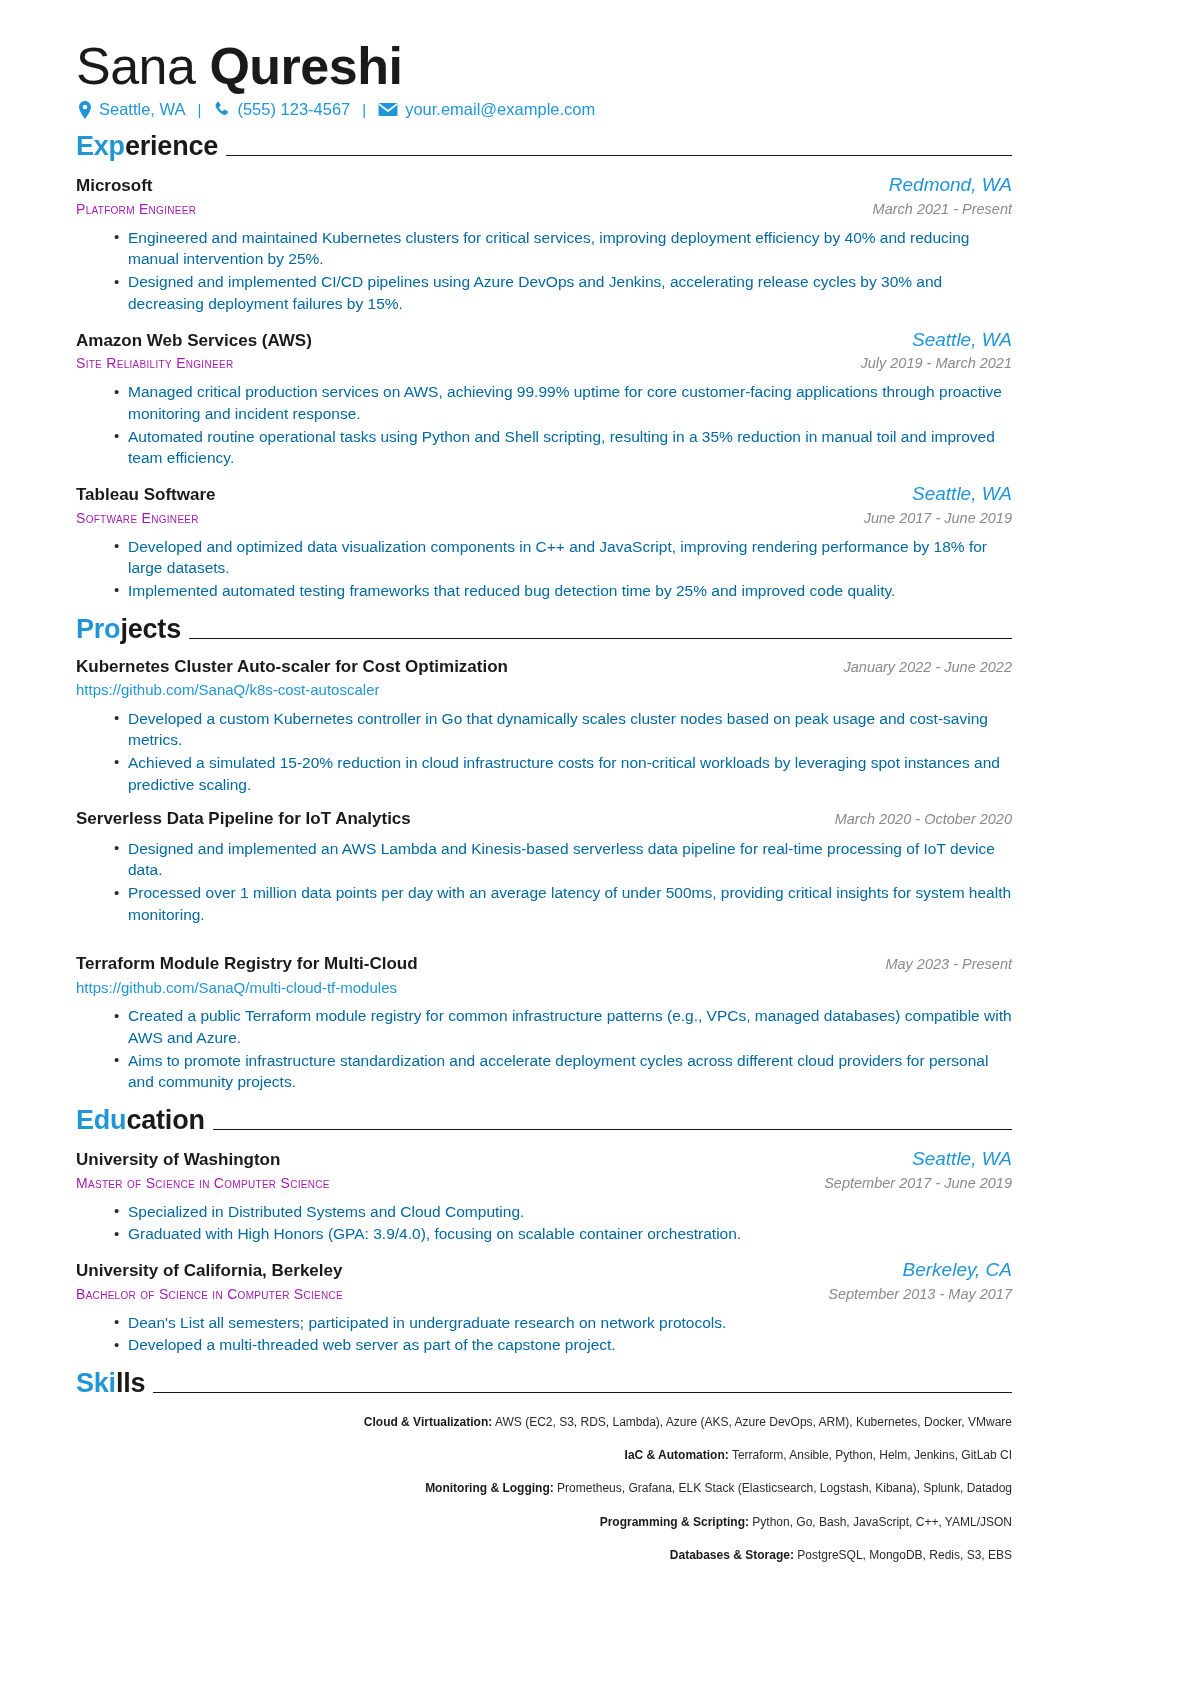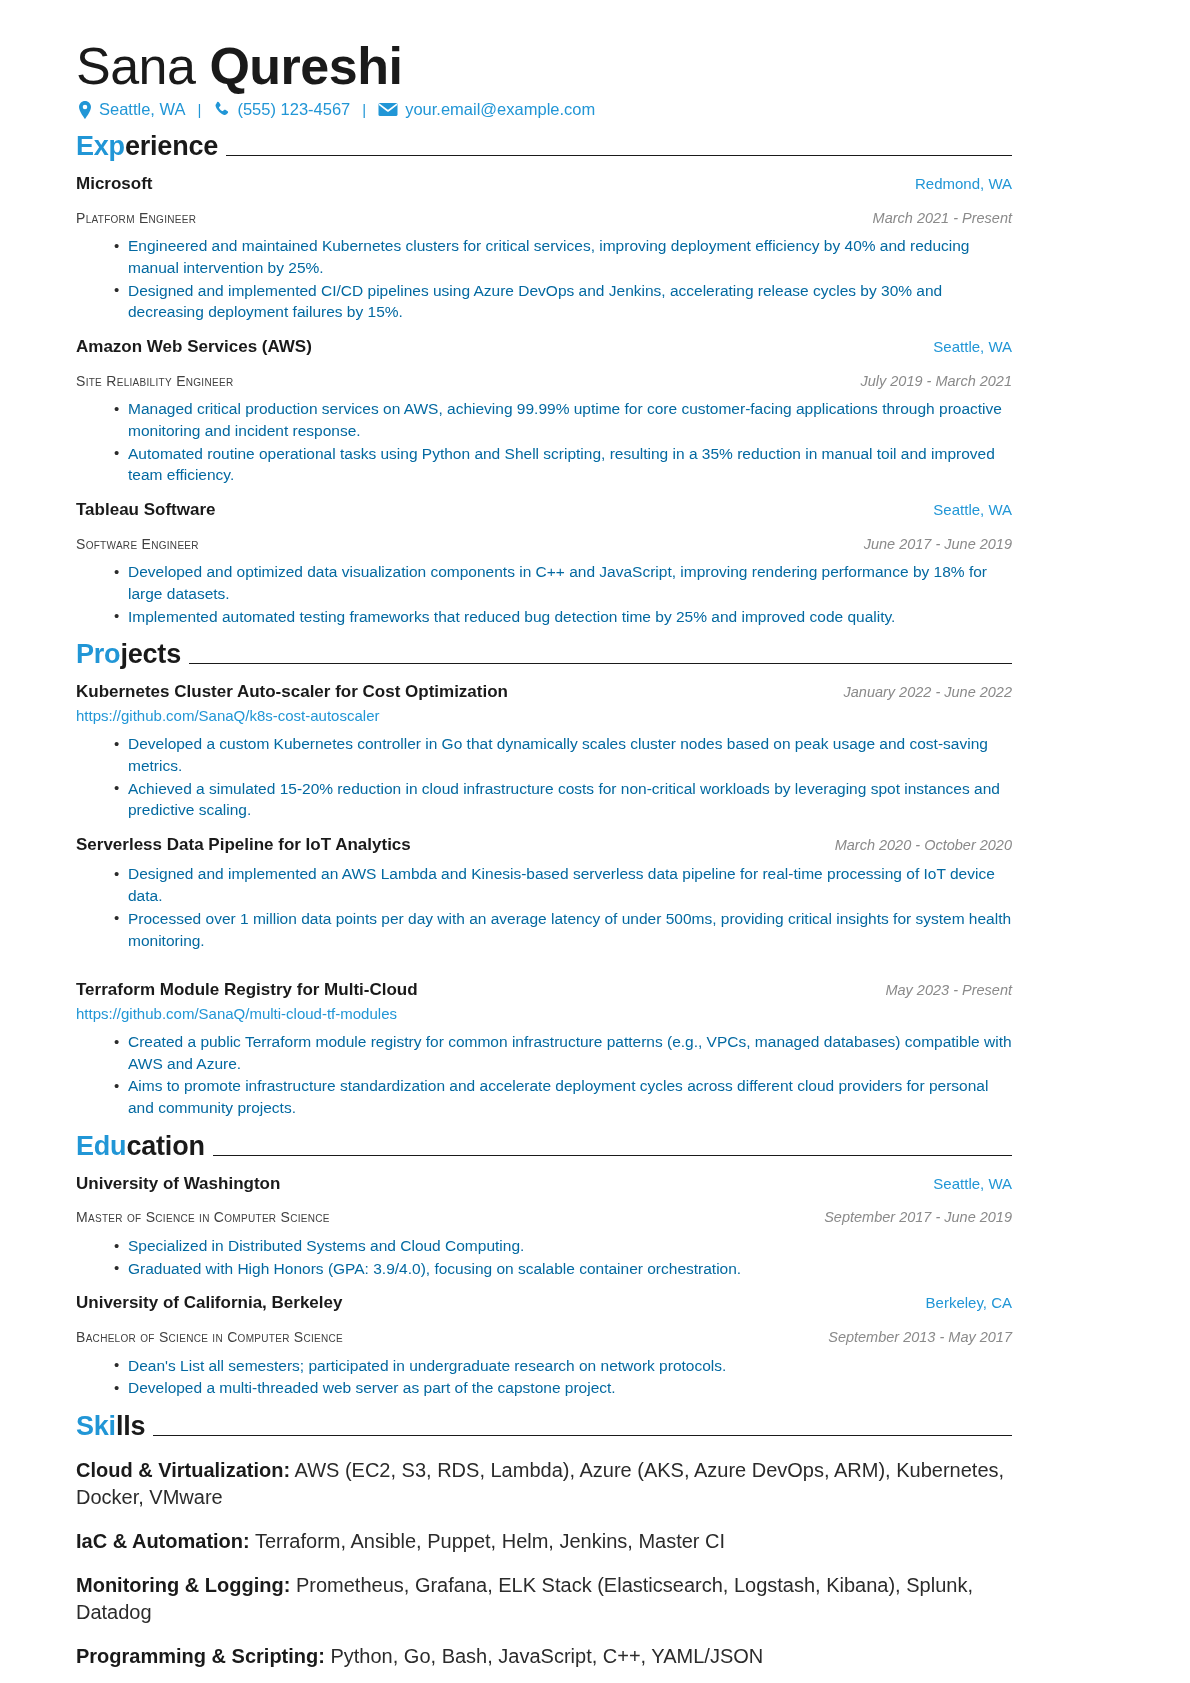--- a/index.html
+++ b/index.html
@@ -92,32 +92,33 @@
     align-items: baseline;
     gap: 4px;
   }
   .org {
     font-size: 17px;
     font-weight: 700;
     color: #1a1a1a;
     line-height: 1.2;
   }
   .loc {
-    font-size: 15px;
+    font-size: 19px;
+    font-style: italic;
     color: #2196d6;
     line-height: 1.2;
     white-space: nowrap;
   }
   .role {
     font-size: 14px;
-    color: #404040;
+    color: #a21caf;
     font-variant: small-caps;
     letter-spacing: 0.3px;
     line-height: 1.3;
-    margin-top: 14px;
+    margin-top: 3px;
   }
   .dates {
     font-size: 14.5px;
     font-style: italic;
     color: #8a8a8a;
     line-height: 1.3;
     white-space: nowrap;
     margin-top: 3px;
   }
   .link {
@@ -146,24 +147,25 @@
     content: "\2022";
     position: absolute;
     left: 0;
     top: -0.5px;
     color: #2b2b2b;
     font-size: 15px;
   }
 
   
   .skill-row {
-    font-size: 20px;
+    font-size: 12px;
     line-height: 1.35;
     color: #2b2b2b;
     margin-top: 17px;
+    text-align: right;
   }
   .skill-row:first-child { margin-top: 10px; }
   .skill-cat {
     font-weight: 700;
     color: #1a1a1a;
   }
 </style>
 </head>
 <body>
 
@@ -327,20 +329,20 @@
             <li>Developed a multi-threaded web server as part of the capstone project.</li>
           </ul>
         </div>
       </div>
       <div class="section">
         <div class="sec-head">
           <div class="sec-title"><span class="hl">Ski</span><span>lls</span></div>
           <div class="sec-rule"></div>
         </div>
         <div class="skill-row"><span class="skill-cat">Cloud &amp; Virtualization:</span><span> AWS (EC2, S3, RDS, Lambda), Azure (AKS, Azure DevOps, ARM), Kubernetes, Docker, VMware</span></div>
-        <div class="skill-row"><span class="skill-cat">IaC &amp; Automation:</span><span> Terraform, Ansible, Puppet, Helm, Jenkins, Master CI</span></div>
+        <div class="skill-row"><span class="skill-cat">IaC &amp; Automation:</span><span> Terraform, Ansible, Python, Helm, Jenkins, GitLab CI</span></div>
         <div class="skill-row"><span class="skill-cat">Monitoring &amp; Logging:</span><span> Prometheus, Grafana, ELK Stack (Elasticsearch, Logstash, Kibana), Splunk, Datadog</span></div>
         <div class="skill-row"><span class="skill-cat">Programming &amp; Scripting:</span><span> Python, Go, Bash, JavaScript, C++, YAML/JSON</span></div>
         <div class="skill-row"><span class="skill-cat">Databases &amp; Storage:</span><span> PostgreSQL, MongoDB, Redis, S3, EBS</span></div>
       </div>
     </div>
 
 </div>
 
 </body></html>

